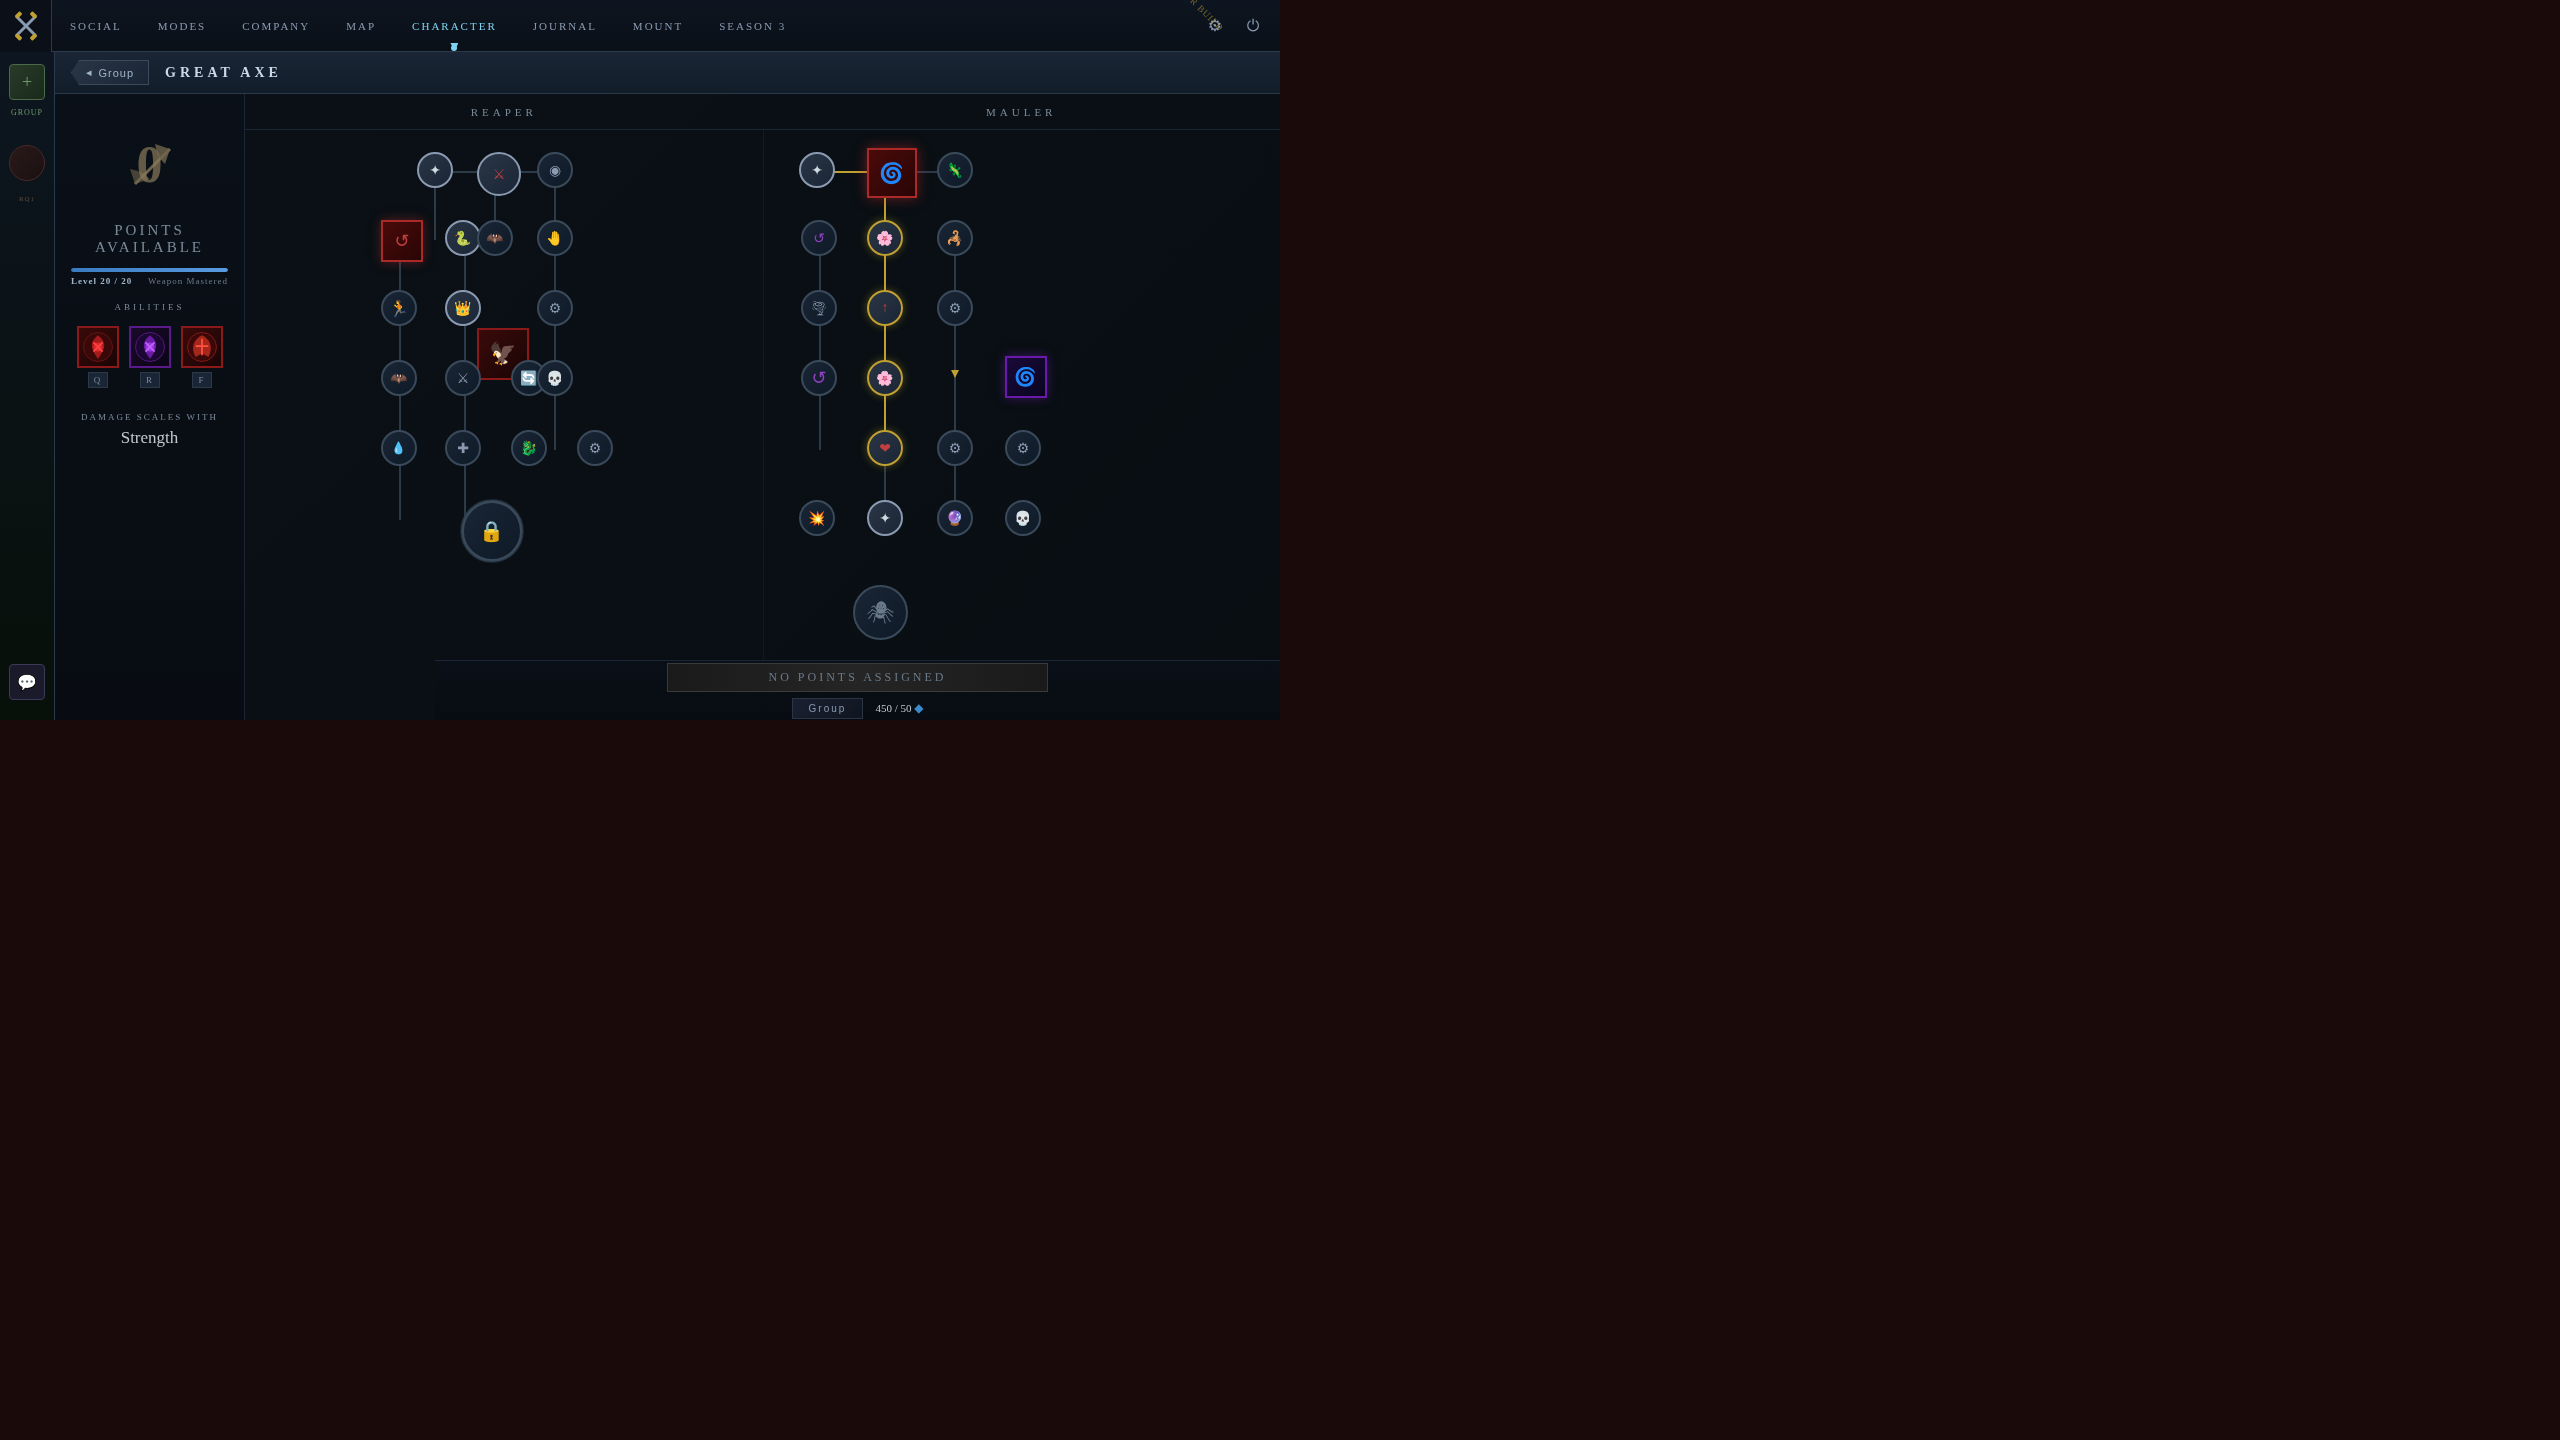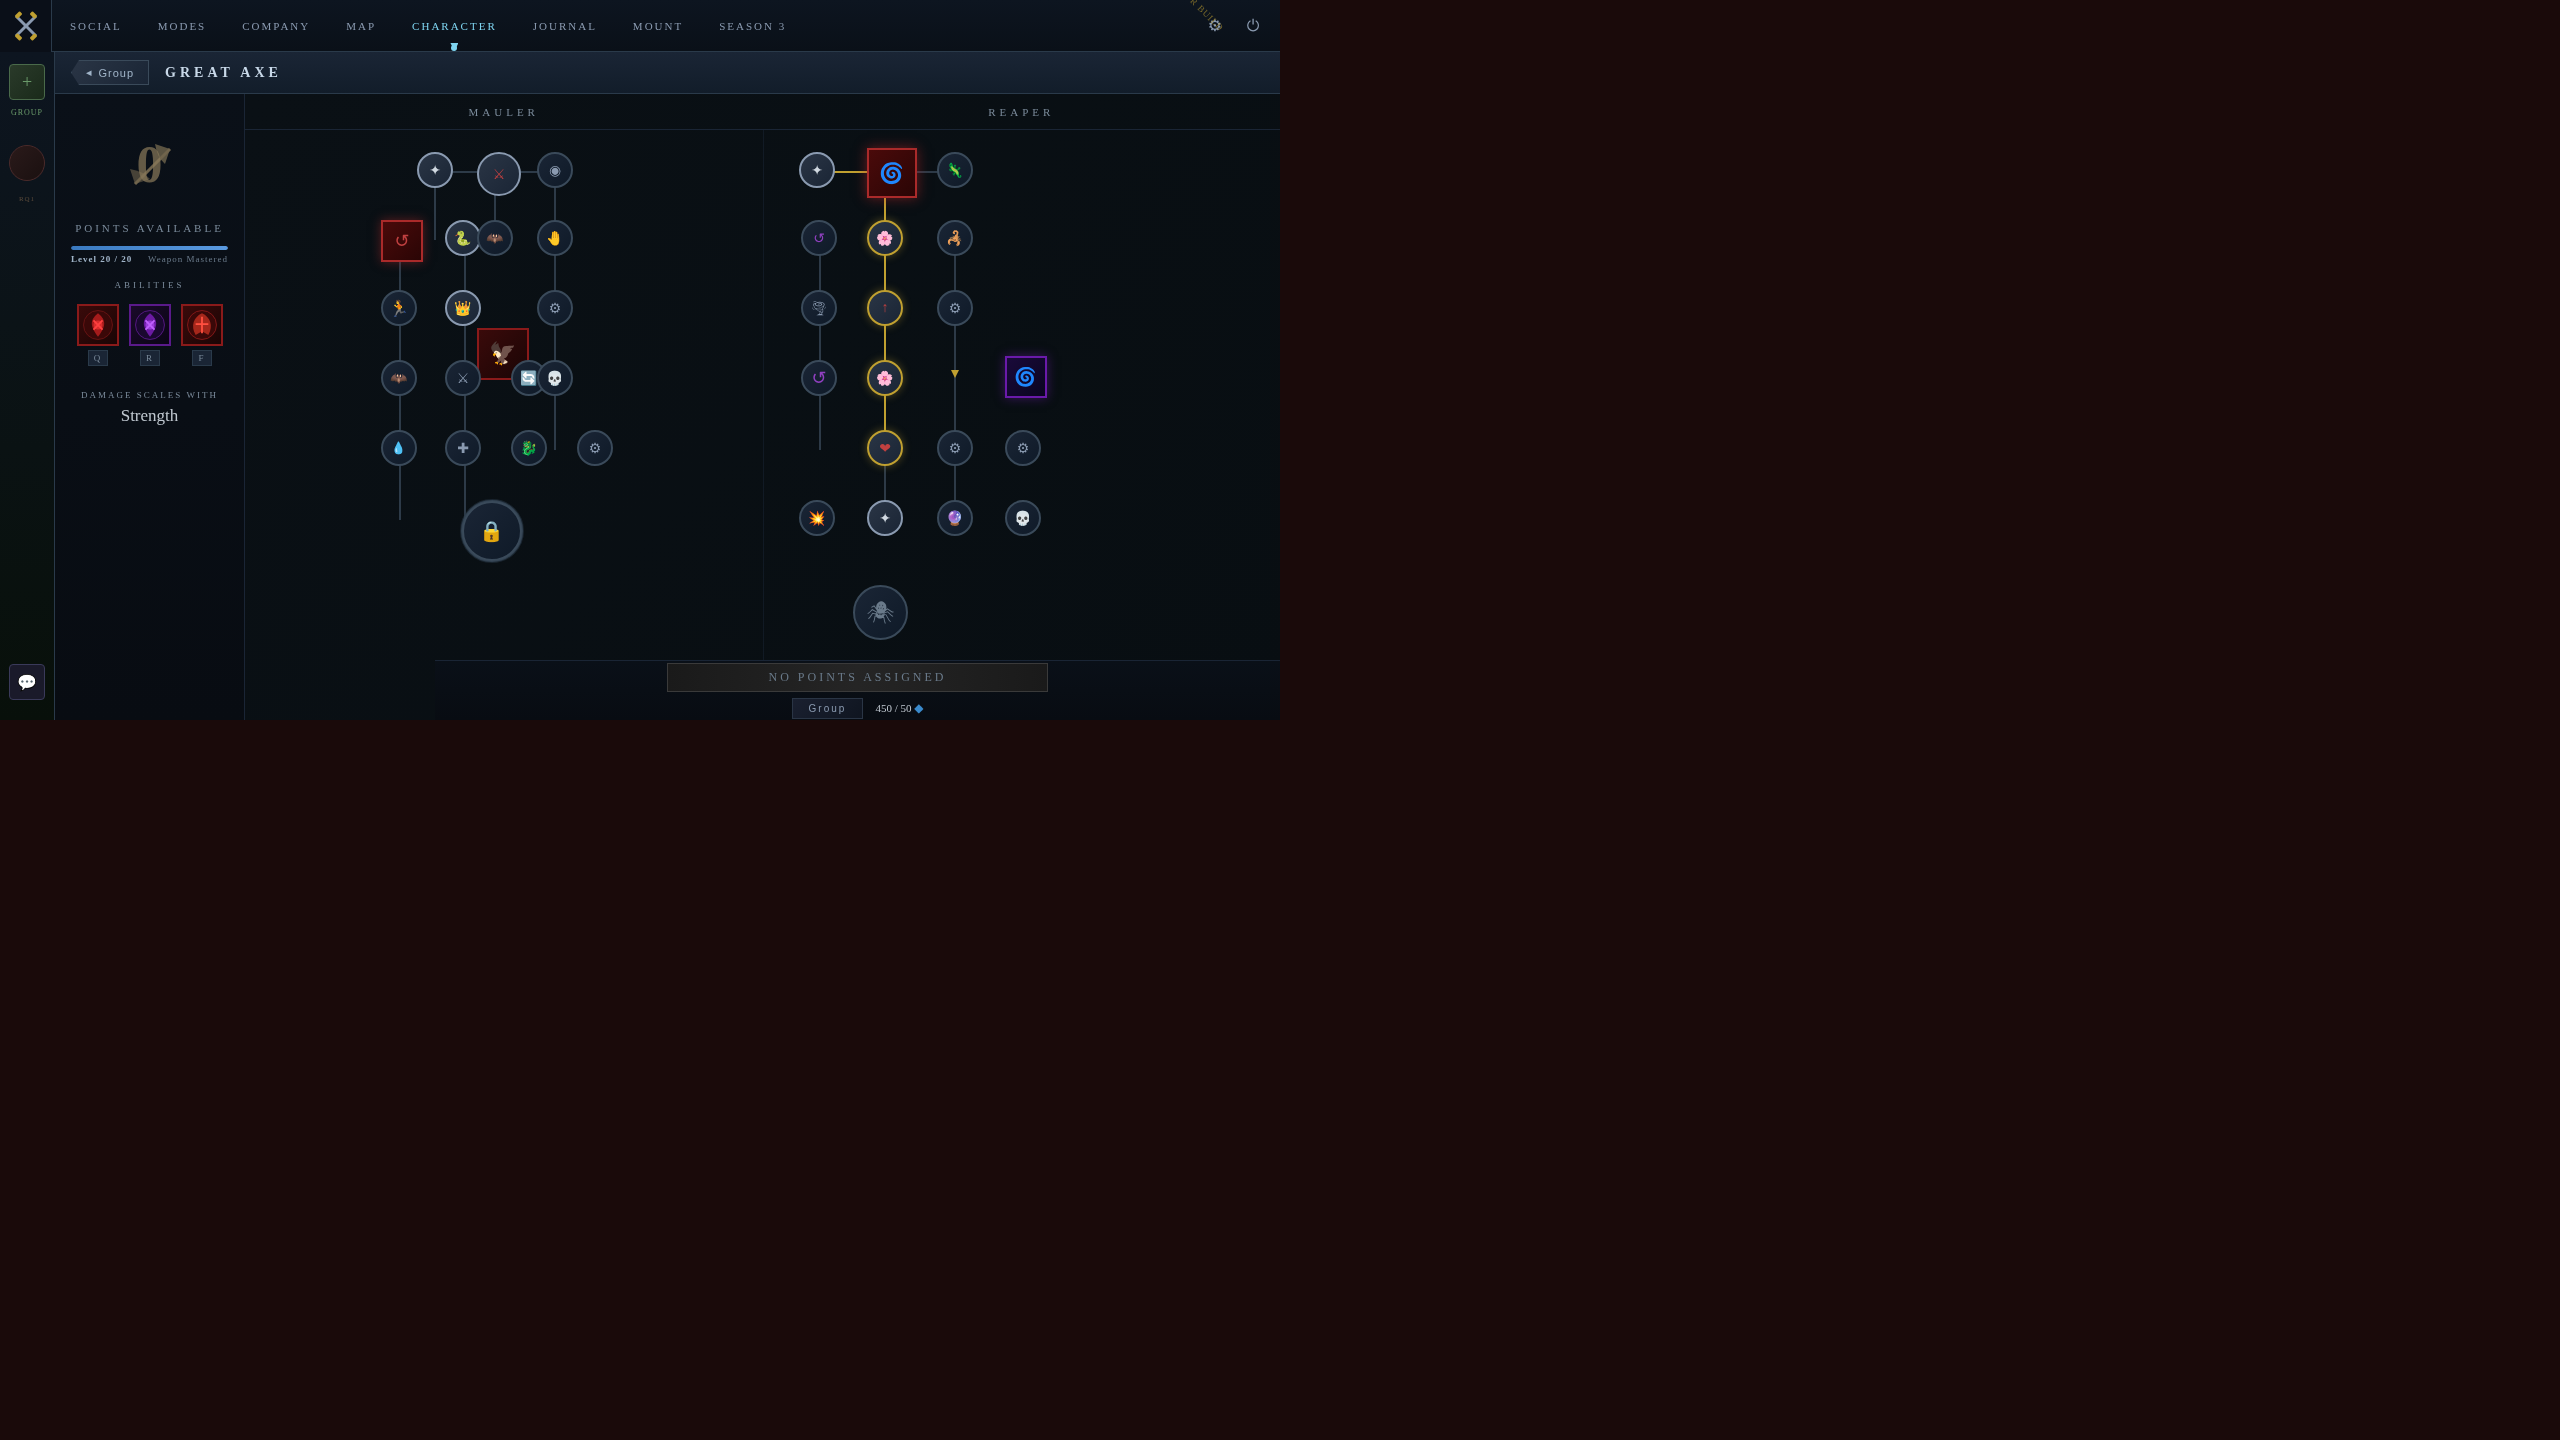--- a/index.html
+++ b/index.html
@@ -267,21 +267,21 @@
 
     .axe-svg {
       position: absolute;
       width: 70px;
       height: 70px;
       opacity: 0.8;
     }
 
     .points-label {
       color: #7a8a9a;
-      font-size: 11px;
+      font-size: 15px;
       letter-spacing: 3px;
       text-transform: uppercase;
       text-align: center;
       margin-bottom: 12px;
     }
 
     .xp-bar-container {
       width: 100%;
       margin-bottom: 4px;
     }
@@ -726,22 +726,22 @@
     </div>
 
     <div class="damage-section">
       <div class="damage-title">DAMAGE SCALES WITH</div>
       <div class="damage-value">Strength</div>
     </div>
   </div>
 
   <div class="skill-tree-area">
     <div class="tree-headers">
+      <div class="tree-section-header">REAPER</div>
       <div class="tree-section-header">MAULER</div>
-      <div class="tree-section-header">REAPER</div>
     </div>
 
     <div class="skill-nodes-container">
       <div class="st-container">
         <div class="tree-divider"></div>
 
         <svg class="connections-svg">
 
           <line x1="250" y1="42" x2="250" y2="90" stroke="#3a4a5a" stroke-width="1.5"></line>
           <line x1="250" y1="42" x2="190" y2="42" stroke="#3a4a5a" stroke-width="1.5"></line>

